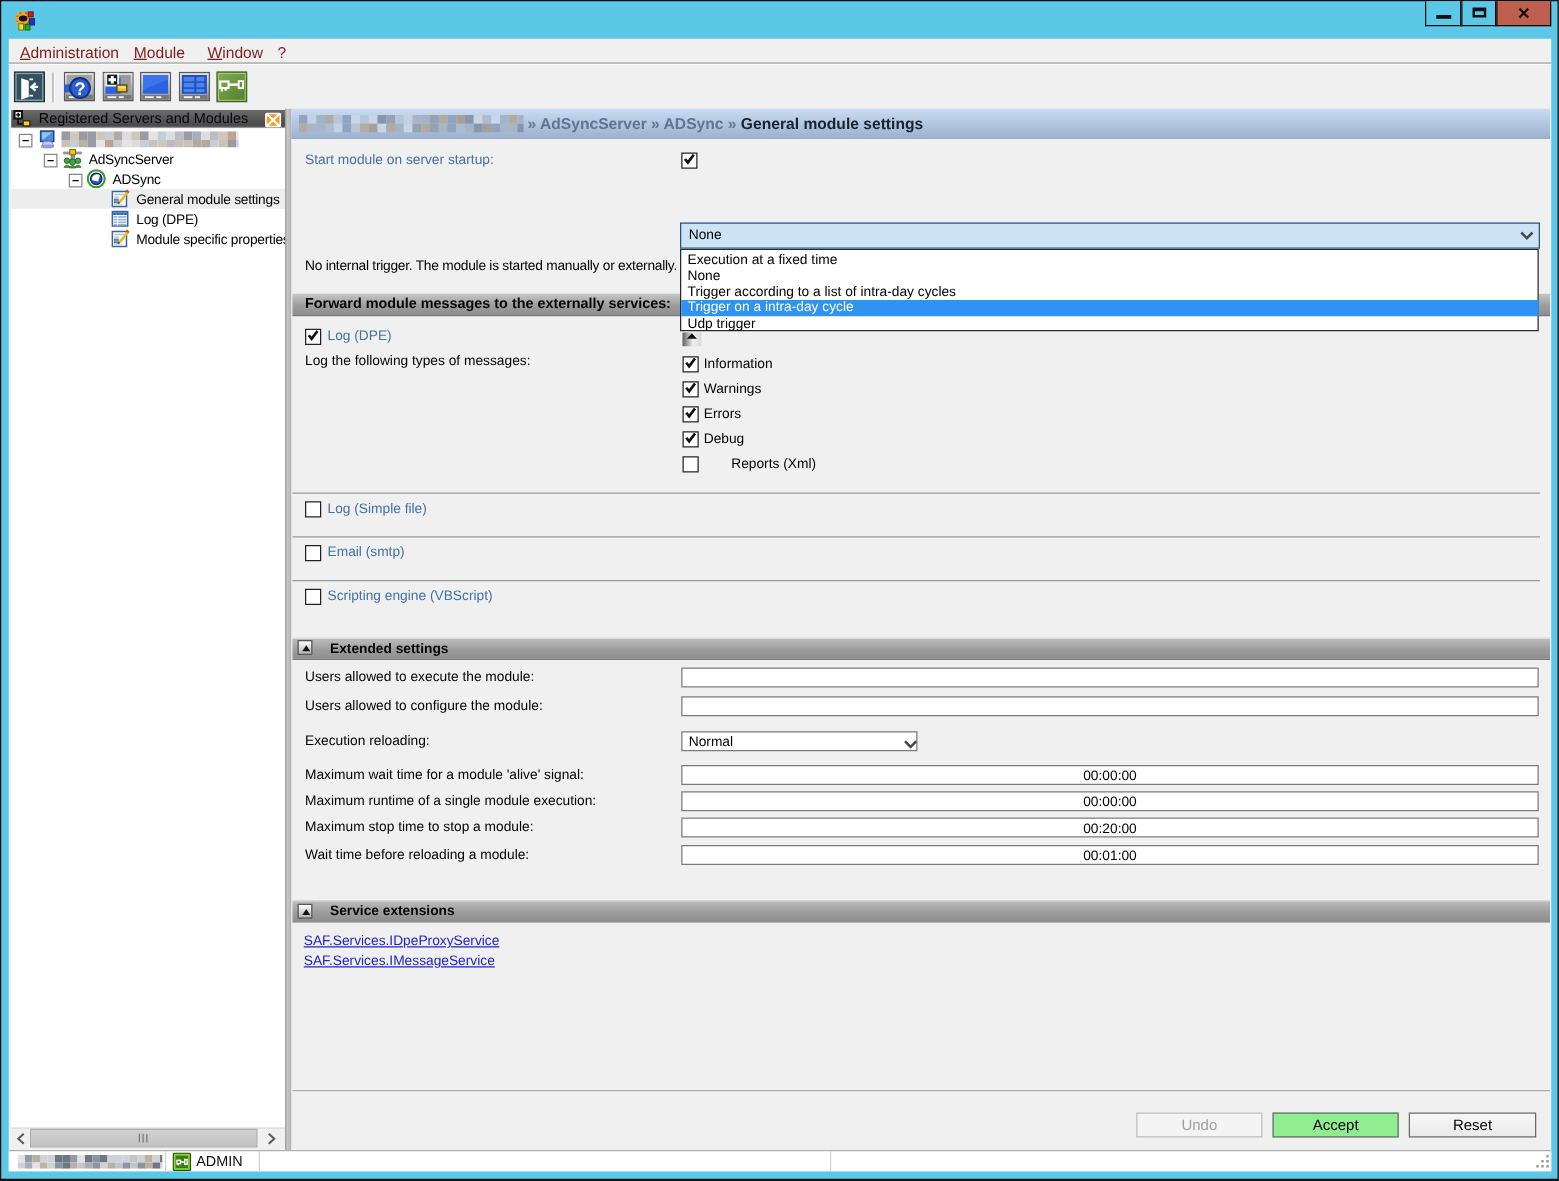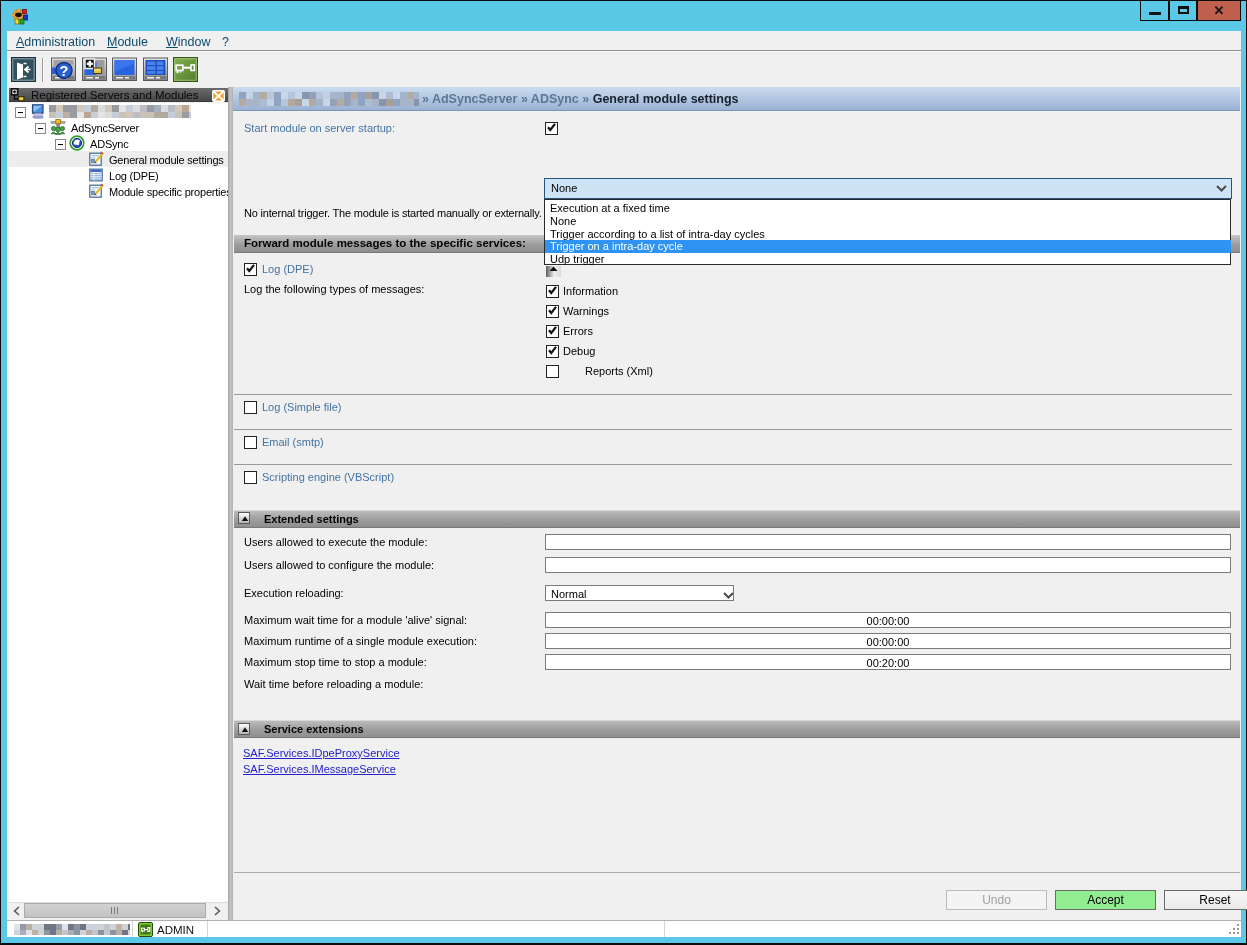--- a/index.html
+++ b/index.html
@@ -2,36 +2,36 @@
 <html><head><meta charset="utf-8"><style>
 * { margin:0; padding:0; box-sizing:border-box; }
 svg { display:block; }
 html,body { width:1247px; height:945px; overflow:hidden; }
 body { font-family:"Liberation Sans", sans-serif; background:#000; }
 #win { position:absolute; left:0; top:0; width:1247px; height:945px; background:#5cc8e8;
   border:1px solid #0d0d0d; border-bottom-width:2px; }
 .titlebar { position:absolute; left:0; top:0; width:100%; height:29px; }
 .title-text { position:absolute; left:0; top:6px; width:100%; text-align:center; font-size:15px; color:#0d0d0d; }
 .winbtn { position:absolute; top:0; height:20px; background:#5cc8e8; border:1px solid #0d0d0d; border-top:none; }
-.menu { position:absolute; top:34px; font-size:12.5px; color:#0c4a6e; }
+.menu { position:absolute; top:34px; font-size:12.5px; color:#7f1d1d; }
 .titem { position:absolute; font-size:11px; letter-spacing:-0.2px; color:#000; }
 .cb { position:absolute; width:13px; height:13px; background:#fff; border:1.5px solid #222; }
 .exp { position:absolute; width:11px; height:11px; background:#fcfcfc; border:1px solid #898989; }
 .exp i { position:absolute; left:2px; top:4px; width:5px; height:1px; background:#000; }
 .lbl { position:absolute; font-size:11px; color:#000; white-space:nowrap; }
 .lblue { position:absolute; font-size:11px; color:#4272a4; white-space:nowrap; }
 .link { position:absolute; font-size:11px; color:#2222cc; text-decoration:underline; white-space:nowrap; }
 .secbar { position:absolute; left:233px; width:1006px; height:18px;
   background:linear-gradient(180deg,#c6c6c6,#9d9d9d 55%,#8e8e8e); border-bottom:1px solid #787878;
   font-size:11px; font-weight:bold; color:#050505; }
 .secbar2 { position:absolute; left:233px; width:1006px; height:18px;
   background:linear-gradient(180deg,#bcbcbc,#9d9d9d 55%,#8e8e8e); border-bottom:1px solid #787878;
   border-top:1px solid #d8d8d8; font-size:11px; font-weight:bold; color:#050505; }
 .btn { position:absolute; top:889px; height:20px; border:1px solid; font-size:12px; color:#000;
-  text-align:center; line-height:18px;margin-left:37px; }
+  text-align:center; line-height:18px; }
 </style></head>
 <body>
 <div id="win">
 <div class="titlebar"></div>
 <svg width="17" height="17" viewBox="0 0 17 17" style="position:absolute;left:10px;top:7px">
 <circle cx="7.5" cy="7" r="5.2" fill="#e8a33d" stroke="#8a6010" stroke-width="1"></circle>
 <g fill="#e8a33d">
         <rect x="6" y="0.5" width="3" height="3"></rect>
         <rect x="6" y="10.5" width="3" height="3"></rect>
         <rect x="0.5" y="5.5" width="3" height="3"></rect>
@@ -384,21 +384,21 @@
     </div>
 <div style="position:absolute;left:421px;top:91px;font-size:12.5px;font-weight:bold;color:#5c7694">» AdSyncServer » ADSync » <span style="color:#18222e">General module settings</span></div>
 <div class="lblue" style="left:243px;top:121px">Start module on server startup:</div>
 <div class="cb" style="left:544px;top:121px">
       <svg width="11" height="11" viewBox="0 0 11 11" style="position:absolute;left:0px;top:-1px">
         <path d="M2 5.2 L4.3 8 L9 1.8" fill="none" stroke="#111" stroke-width="2.2"></path>
       </svg>
     </div>
 <div class="lbl" style="left:243px;top:206px;letter-spacing:-0.2px">No internal trigger. The module is started manually or externally.</div>
 <div class="secbar" style="top:234px">
-      <span style="position:absolute;left:10px;top:2px;font-size:11.5px">Forward module messages to the specific services:</span>
+      <span style="position:absolute;left:10px;top:2px;font-size:11.5px">Forward module messages to the externally services:</span>
     </div>
 <div style="position:absolute;left:545px;top:265px;width:15px;height:11px;background:linear-gradient(90deg,#5e5e5e,#efefef 55%,#d8d8d8);overflow:hidden">
       <svg width="13" height="9" viewBox="0 0 13 9" style="position:absolute;left:1px;top:0px">
         <path d="M6.5 0.5 L10.5 5 H2.5 Z" fill="#111"></path>
       </svg>
     </div>
 <div style="position:absolute;left:543px;top:177px;width:688px;height:21px;background:#cde4f7;border:1px solid #26547c"></div>
 <div class="lbl" style="left:550px;top:181px">None</div>
 <svg width="11" height="7" viewBox="0 0 11 7" style="position:absolute;left:1215px;top:184px">
       <path d="M1 1 L5.5 5.5 L10 1" fill="none" stroke="#4a4a4a" stroke-width="2"></path>
@@ -469,20 +469,21 @@
 <svg width="11" height="7" viewBox="0 0 11 7" style="position:absolute;left:722px;top:591px">
       <path d="M1 1 L5.5 5.5 L10 1" fill="none" stroke="#4a4a4a" stroke-width="2"></path>
     </svg>
 <div class="lbl" style="left:243px;top:613px">Maximum wait time for a module 'alive' signal:</div>
 <div style="position:absolute;left:544px;top:611px;width:686px;height:16px;background:#fff;border:1px solid #7a7a7a;font-size:11px;color:#000;text-align:center;line-height:16px">00:00:00</div>
 <div class="lbl" style="left:243px;top:634px">Maximum runtime of a single module execution:</div>
 <div style="position:absolute;left:544px;top:632px;width:686px;height:16px;background:#fff;border:1px solid #7a7a7a;font-size:11px;color:#000;text-align:center;line-height:16px">00:00:00</div>
 <div class="lbl" style="left:243px;top:655px">Maximum stop time to stop a module:</div>
 <div style="position:absolute;left:544px;top:653px;width:686px;height:16px;background:#fff;border:1px solid #7a7a7a;font-size:11px;color:#000;text-align:center;line-height:16px">00:20:00</div>
 <div class="lbl" style="left:243px;top:677px">Wait time before reloading a module:</div>
+<div style="position:absolute;left:544px;top:675px;width:686px;height:16px;background:#fff;border:1px solid #7a7a7a;font-size:11px;color:#000;text-align:center;line-height:16px">00:01:00</div>
 <div class="secbar2" style="top:719px">
       <span style="position:absolute;left:30px;top:2px">Service extensions</span>
     </div>
 <div style="position:absolute;left:237px;top:722px;width:12px;height:12px;background:linear-gradient(180deg,#ffffff,#b4b4b4);border:1px solid #5a5a5a">
       <svg width="10" height="10" viewBox="0 0 10 10" style="position:absolute;left:1px;top:1px">
         <path d="M5 2.2 L8.2 7 H1.8 Z" fill="#111"></path>
       </svg>
     </div>
 <div class="link" style="left:242px;top:746px">SAF.Services.IDpeProxyService</div>
 <div class="link" style="left:242px;top:762px">SAF.Services.IMessageService</div>

